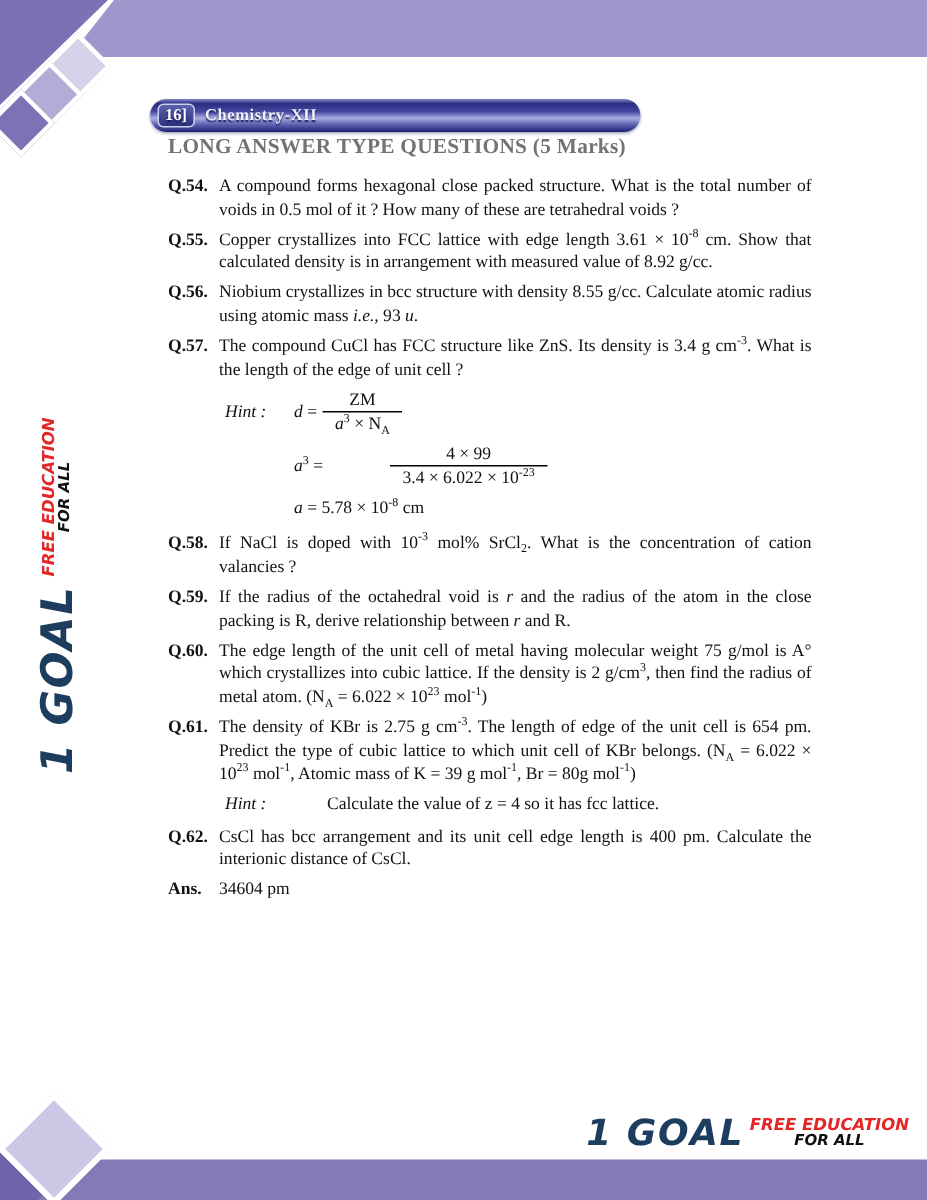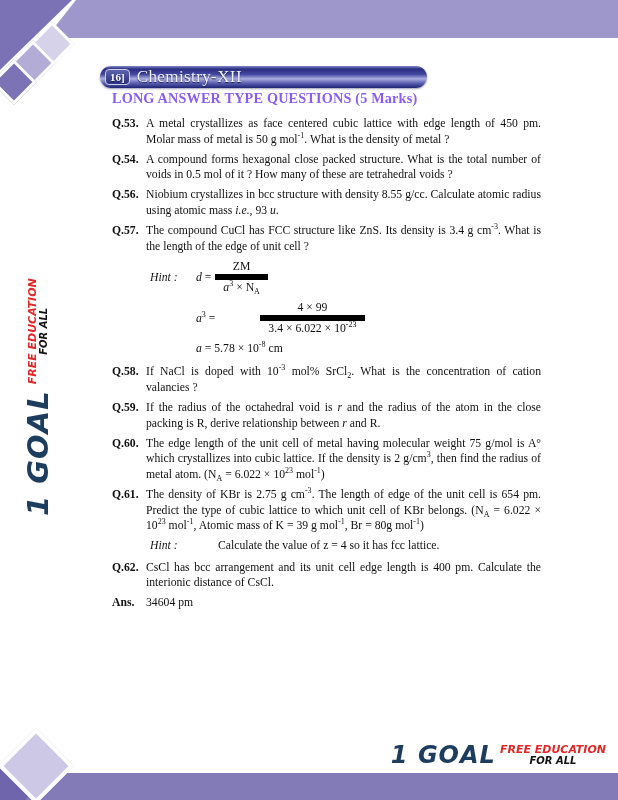--- a/index.html
+++ b/index.html
@@ -20,39 +20,39 @@
   .db-dark{left:-24px;top:774px;width:44px;height:44px;background:#6e65ac;}
   .db-light{left:9px;top:739px;width:46px;height:46px;background:#ccc8e6;border:4px solid #fff;}
 
   
   .header-pill{position:absolute;left:100px;top:66px;width:327px;height:22px;border-radius:11px;
     background:linear-gradient(180deg,#8387c9 0%,#2a2d80 14%,#4347a0 38%,#a9ade0 58%,#5b60b0 78%,#1f2272 100%);
     display:flex;align-items:center;box-shadow:0 1px 2px rgba(40,40,100,.45);text-align:center;}
   .pill-num{margin-left:5px;padding:0 4px;border:1px solid #cdd0ee;border-radius:4px;
     background:linear-gradient(180deg,#5d62ae,#2c307f);color:#fff;font-weight:bold;font-size:11px;
     line-height:14px;text-shadow:0 1px 1px #14164f;}
-  .pill-title{margin-left:7px;color:#f2f2fb;font-weight:normal;font-size:17px;letter-spacing:.4px;
+  .pill-title{margin-left:7px;color:#f2f2fb;font-weight:bold;font-size:11px;letter-spacing:.4px;
     text-shadow:0 1px 1px #14164f;}
 
   
   .content{position:absolute;left:112px;top:90px;width:429px;}
-  .section-heading{margin:0 0 9px 0;font-size:14.2px;font-weight:bold;color:#8b5cf6;letter-spacing:.2px;}
+  .section-heading{margin:0 0 9px 0;font-size:14.2px;font-weight:bold;color:#737373;letter-spacing:.2px;}
   .q{display:flex;margin-bottom:4.5px;font-size:11.7px;line-height:15.6px;}
   .qlabel{font-weight:bold;width:34px;flex:none;}
   .qtext{flex:1;text-align:justify;}
   sup,sub{font-size:8px;line-height:0;}
 
   
   .hint-block{margin:6px 0 9px 38px;font-size:11.7px;}
   .hint-row{display:flex;align-items:center;margin-bottom:7px;}
   .hint-label{width:46px;flex:none;font-style:italic;}
   .hint-indent{margin-left:46px;gap:41px;}
   .eq-lhs{margin-right:4px;}
   .frac{display:inline-block;text-align:center;vertical-align:middle;}
-  .frac .num{display:block;padding:0 8px 1px;border-bottom:6px solid #000000;}
+  .frac .num{display:block;padding:0 8px 1px;border-bottom:1px solid #000000;}
   .frac .den{display:block;padding:1px 8px 0;}
   .eq-line{margin:3px 0 3px 46px;}
   .eq-line.first{margin-top:13px;}
   .hint-inline{display:flex;margin:2px 0 6px 38px;font-size:11.7px;line-height:15.6px;}
   .hint-inline .hint-label{width:68px;}
 
   
   .side-logo{position:absolute;left:12px;top:318px;width:52px;height:198px;}
   .side-inner{width:198px;height:52px;transform:rotate(-90deg) translateX(-198px);transform-origin:0 0;
     display:flex;align-items:center;gap:6px;font-family:"DejaVu Sans", sans-serif;}
@@ -80,26 +80,26 @@
 
   <div class="header-pill">
     <span class="pill-num">16]</span>
     <span class="pill-title">Chemistry-XII</span>
   </div>
 
   <div class="content">
     <h1 class="section-heading">LONG ANSWER TYPE QUESTIONS (5 Marks)</h1>
 
     <div class="q">
-      <span class="qlabel">Q.53.</span>
-      <span class="qtext">A metal crystallizes as face centered cubic lattice with edge length of 450 pm. Molar mass of metal is 50 g mol<sup>-1</sup>. What is the density of metal ?</span>
+      <span class="qlabel">Q.54.</span>
+      <span class="qtext">A compound forms hexagonal close packed structure. What is the total number of voids in 0.5 mol of it ? How many of these are tetrahedral voids ?</span>
     </div>
     <div class="q">
-      <span class="qlabel">Q.54.</span>
-      <span class="qtext">A compound forms hexagonal close packed structure. What is the total number of voids in 0.5 mol of it ? How many of these are tetrahedral voids ?</span>
+      <span class="qlabel">Q.55.</span>
+      <span class="qtext">Copper crystallizes into FCC lattice with edge length 3.61 × 10<sup>-8</sup> cm. Show that calculated  density is in arrangement with measured value of 8.92 g/cc.</span>
     </div>
     <div class="q">
       <span class="qlabel">Q.56.</span>
       <span class="qtext">Niobium crystallizes in bcc structure with density 8.55 g/cc. Calculate atomic radius using atomic mass <em>i.e.,</em> 93 <em>u</em>.</span>
     </div>
     <div class="q">
       <span class="qlabel">Q.57.</span>
       <span class="qtext">The compound CuCl has FCC structure like ZnS. Its density is 3.4 g cm<sup>-3</sup>. What is the length of the edge of unit cell ?</span>
     </div>
 

